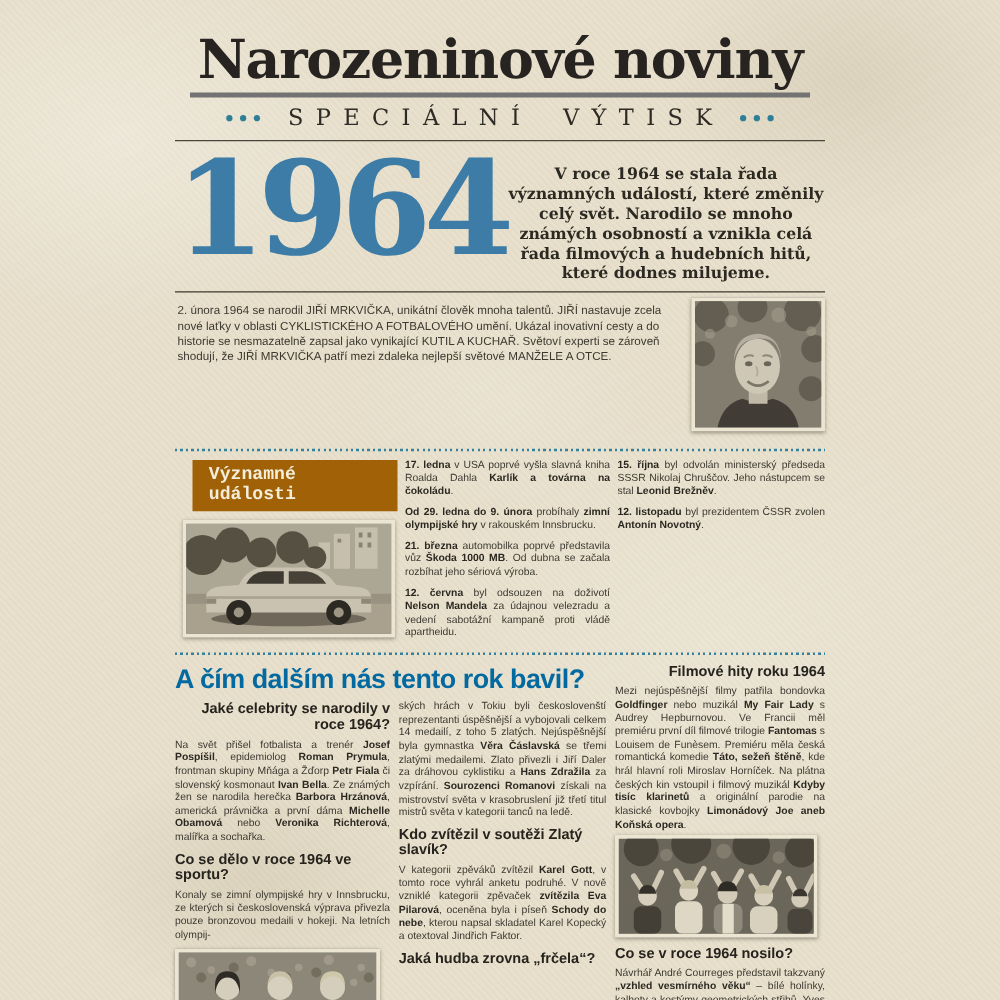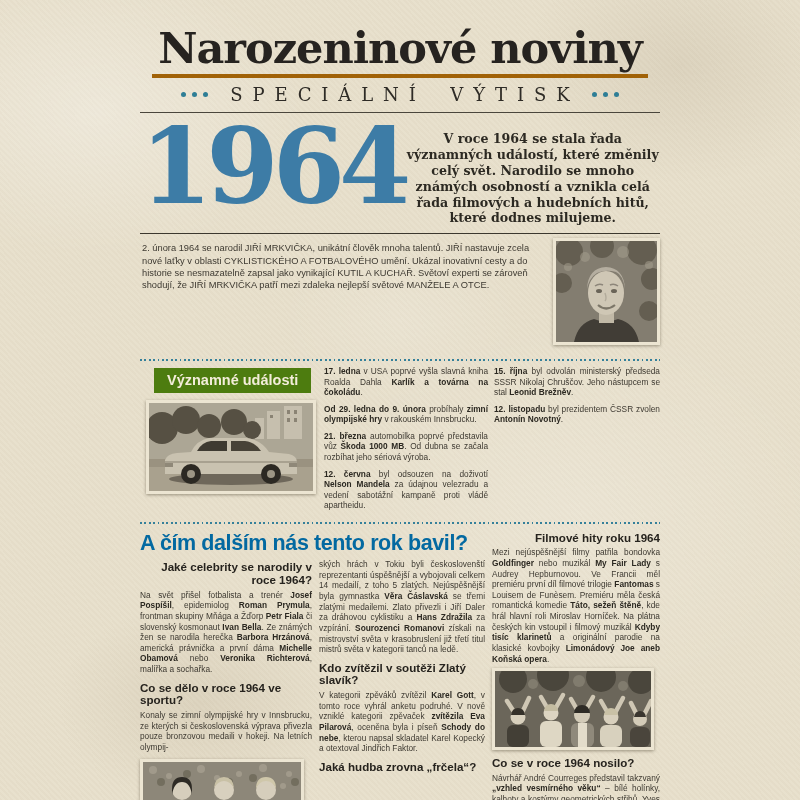--- a/index.html
+++ b/index.html
@@ -11,21 +11,21 @@
       radial-gradient(ellipse 320px 220px at 12% 14%, rgba(255,255,255,.28), transparent 65%),
       radial-gradient(ellipse 260px 200px at 85% 8%, rgba(120,100,70,.10), transparent 60%),
       radial-gradient(ellipse 420px 320px at 72% 64%, rgba(255,255,255,.16), transparent 60%),
       radial-gradient(ellipse 240px 170px at 25% 88%, rgba(120,100,70,.10), transparent 60%),
       radial-gradient(ellipse 200px 150px at 50% 40%, rgba(255,255,255,.12), transparent 60%),
       repeating-linear-gradient(47deg, rgba(110,95,70,.028) 0 2px, rgba(255,255,255,.02) 2px 4px);}
   .content{position:absolute;left:140px;top:26px;width:520px;}
 
   
   .masthead{text-align:center;border-bottom:1px solid #4a463c;padding-bottom:7px;}
-  .masthead h1{display:inline-block;margin:0;padding:0 6px 3px;border-bottom:4px solid #a16207;
+  .masthead h1{display:inline-block;margin:0;padding:0 6px 3px;border-bottom:4px solid #737373;
     font-family:"DejaVu Serif",serif;font-weight:700;font-size:43px;line-height:1.05;
     letter-spacing:-1px;color:#262320;}
   .subtitle-row{display:flex;justify-content:center;align-items:center;gap:12px;margin-top:6px;}
   .subtitle{font-family:"DejaVu Serif",serif;font-size:18px;letter-spacing:.55em;word-spacing:.5em;
     color:#2e2b26;text-indent:.55em;}
   .dots{display:flex;gap:6px;align-items:center;}
   .dot{width:5px;height:5px;border-radius:50%;background:#2e7e96;overflow:hidden;color:transparent;font-size:1px;}
 
   
   .hero{display:flex;margin-top:4px;text-align:center;}
@@ -41,22 +41,22 @@
   .profile p{margin:0 0 9px;font-size:9.3px;line-height:1.32;color:#3d3931;}
   .photo{background:#888;border:3px solid #ece5d2;box-shadow:0 1px 3px rgba(60,50,30,.45);line-height:0;}
   .portrait{position:absolute;right:0;top:4px;width:101px;height:101px;}
   .portrait svg,.car svg,.crowd svg,.gym svg{width:100%;height:100%;display:block;}
 
   .dotline{height:2px;margin:5px 0;
     background:repeating-linear-gradient(90deg,#35809a 0 1.8px, transparent 1.8px 4.4px);}
 
   
   .events{display:grid;grid-template-columns:178px 164px 166px;column-gap:6px;margin-top:3px;}
-  .ev-label{display:inline-block;margin:2px 0 7px 14px;padding:4px 13px 5px;background:#4d7c0f;
-    color:#f3edda;font-family:Liberation Sans, sans-serif;font-weight:700;font-size:14.5px;}
+  .ev-label{display:inline-block;margin:2px 0 7px 14px;padding:4px 13px 5px;background:#a16207;
+    color:#f3edda;font-family:Liberation Mono, monospace;font-weight:700;font-size:14.5px;}
   .car{width:164px;height:88px;margin-left:6px;}
   .ev{margin:0 0 6px;font-size:8.3px;line-height:1.27;color:#3d3931;text-align:justify;}
   .ev b,.body b{color:#2b2821;}
 
   
   .magazine{display:grid;grid-template-columns:172px 166px 168px;column-gap:7px;
     grid-template-rows:auto 1fr;margin-top:6px;}
   .mag-head{grid-column:1 / 3;grid-row:1;}
   .mag-head h2{margin:2px 0 5px;font-size:21.5px;letter-spacing:-.4px;color:#0369a1;line-height:1.05;}
   .lead{margin:0 0 6px;font-size:9.2px;line-height:1.3;color:#3d3931;}

